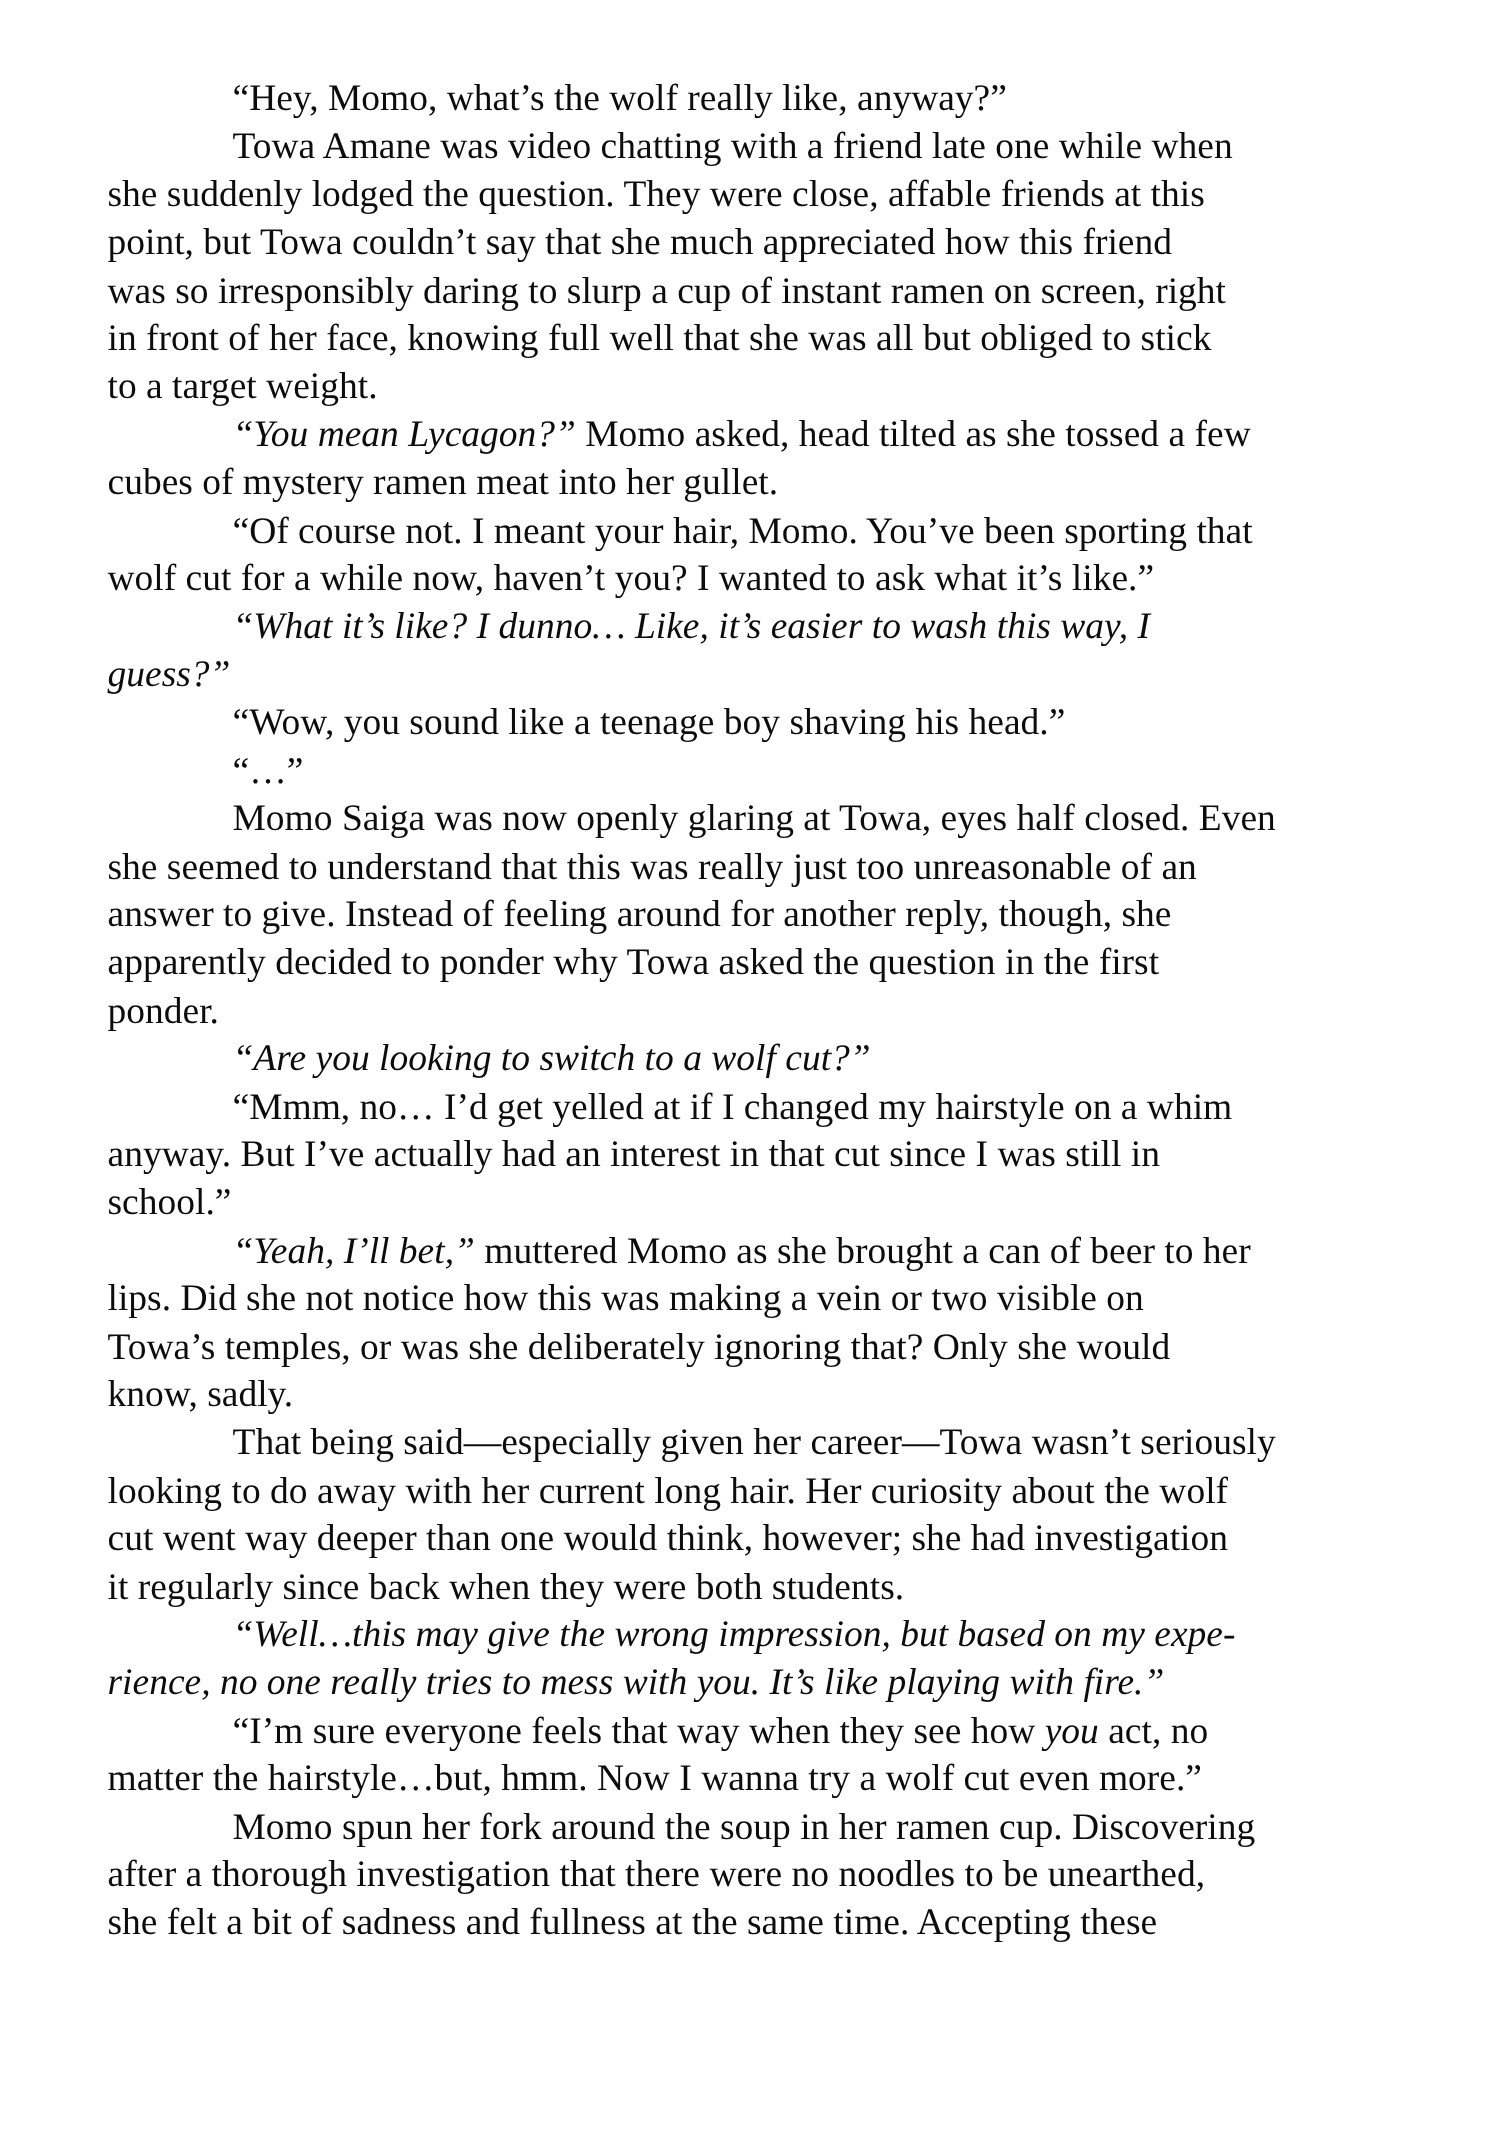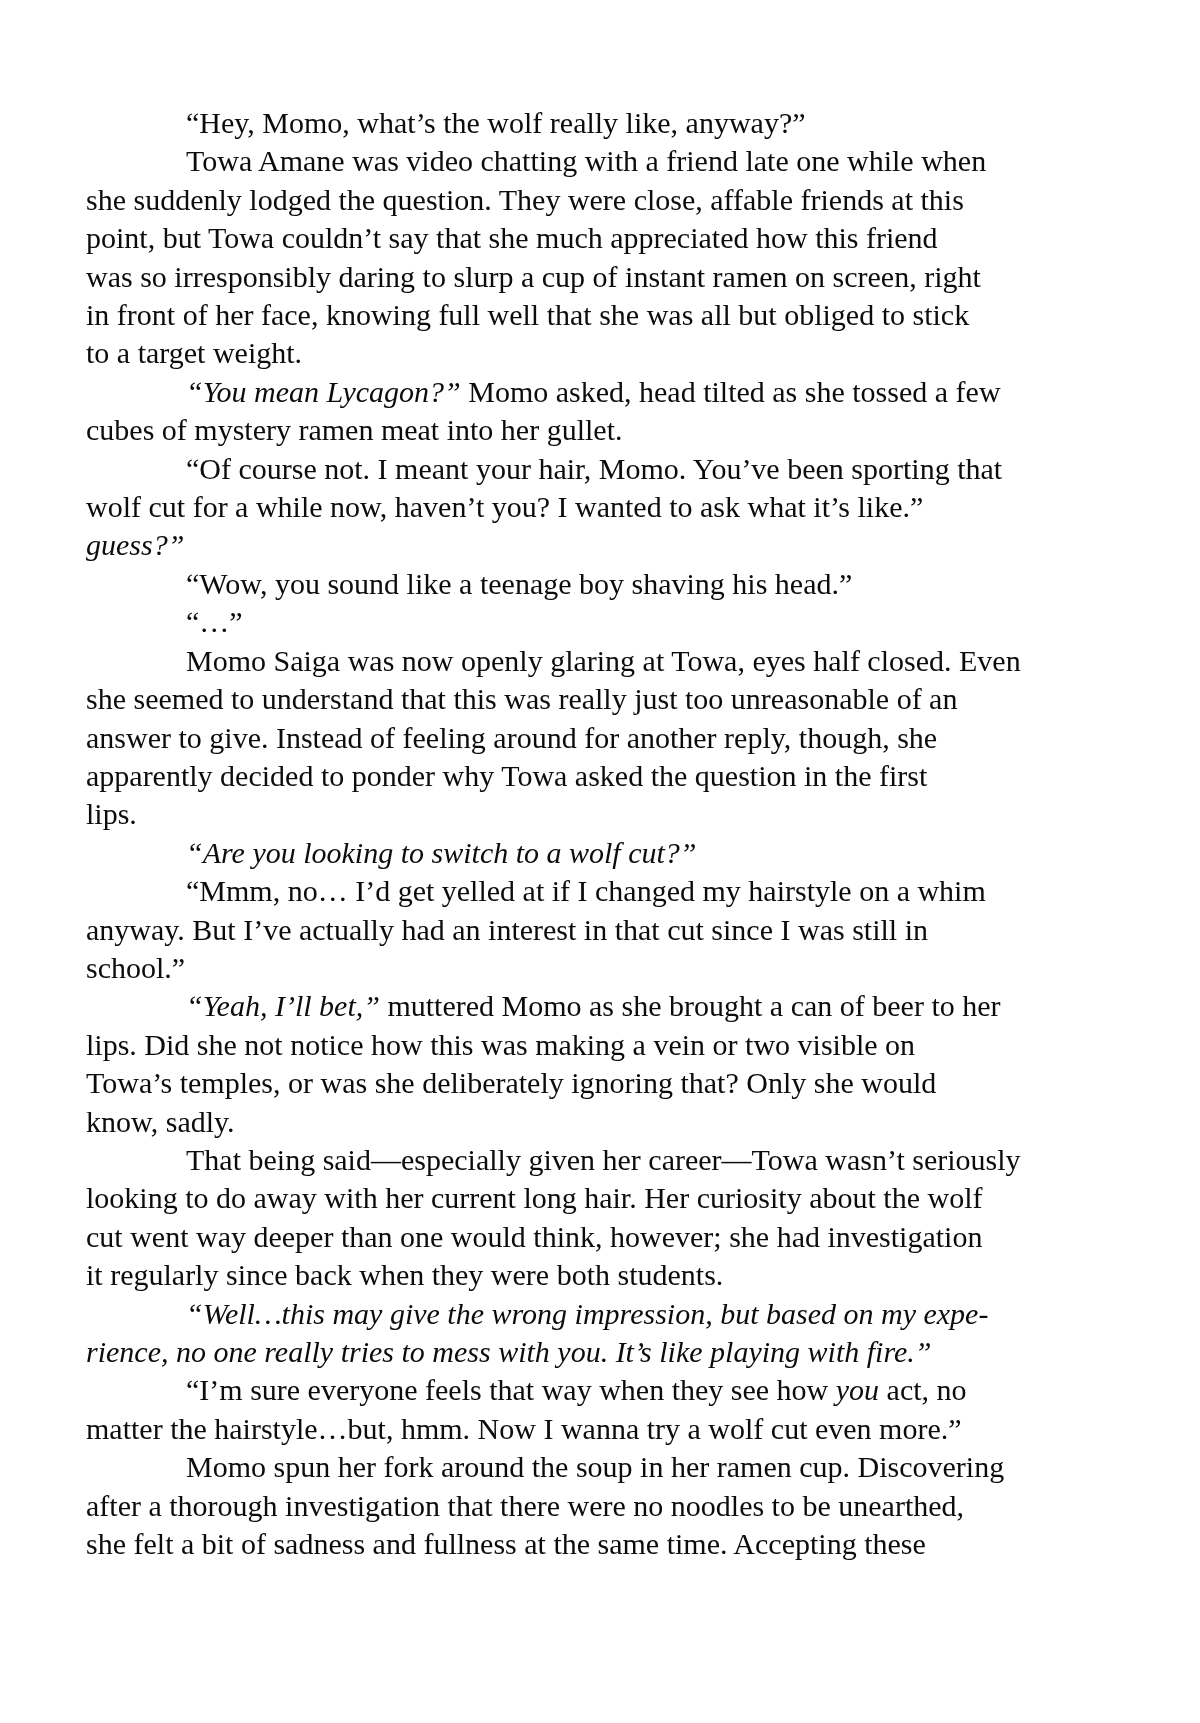--- a/index.html
+++ b/index.html
@@ -32,40 +32,41 @@
     padding-left: 100px;
   }
   .it {
     font-style: italic;
   }
 </style>
 </head>
 <body>
 
 <div class="page">
-  <div class="text-block" id="text-block" style="color: rgb(12, 12, 12); margin-top: 44px;">
+  <div class="text-block" id="text-block" style="color: rgb(12, 12, 12);">
       <div class="line indent"><span>“Hey, Momo, what’s the wolf really like, anyway?”</span></div>
       <div class="line indent"><span>Towa Amane was video chatting with a friend late one while when</span></div>
       <div class="line"><span>she suddenly lodged the question. They were close, affable friends at this</span></div>
       <div class="line"><span>point, but Towa couldn’t say that she much appreciated how this friend</span></div>
       <div class="line"><span>was so irresponsibly daring to slurp a cup of instant ramen on screen, right</span></div>
       <div class="line"><span>in front of her face, knowing full well that she was all but obliged to stick</span></div>
       <div class="line"><span>to a target weight.</span></div>
       <div class="line indent"><span class="it">“You mean Lycagon?” </span><span>Momo asked, head tilted as she tossed a few</span></div>
       <div class="line"><span>cubes of mystery ramen meat into her gullet.</span></div>
       <div class="line indent"><span>“Of course not. I meant your hair, Momo. You’ve been sporting that</span></div>
       <div class="line"><span>wolf cut for a while now, haven’t you? I wanted to ask what it’s like.”</span></div>
+      <div class="line indent"><span class="it">“What it’s like? I dunno… Like, it’s easier to wash this way, I</span></div>
       <div class="line"><span class="it">guess?”</span></div>
       <div class="line indent"><span>“Wow, you sound like a teenage boy shaving his head.”</span></div>
       <div class="line indent"><span>“…”</span></div>
       <div class="line indent"><span>Momo Saiga was now openly glaring at Towa, eyes half closed. Even</span></div>
       <div class="line"><span>she seemed to understand that this was really just too unreasonable of an</span></div>
       <div class="line"><span>answer to give. Instead of feeling around for another reply, though, she</span></div>
       <div class="line"><span>apparently decided to ponder why Towa asked the question in the first</span></div>
-      <div class="line"><span>lips.</span></div>
+      <div class="line"><span>ponder.</span></div>
       <div class="line indent"><span class="it">“Are you looking to switch to a wolf cut?”</span></div>
       <div class="line indent"><span>“Mmm, no… I’d get yelled at if I changed my hairstyle on a whim</span></div>
       <div class="line"><span>anyway. But I’ve actually had an interest in that cut since I was still in</span></div>
       <div class="line"><span>school.”</span></div>
       <div class="line indent"><span class="it">“Yeah, I’ll bet,”</span><span> muttered Momo as she brought a can of beer to her</span></div>
       <div class="line"><span>lips. Did she not notice how this was making a vein or two visible on</span></div>
       <div class="line"><span>Towa’s temples, or was she deliberately ignoring that? Only she would</span></div>
       <div class="line"><span>know, sadly.</span></div>
       <div class="line indent"><span>That being said—especially given her career—Towa wasn’t seriously</span></div>
       <div class="line"><span>looking to do away with her current long hair. Her curiosity about the wolf</span></div>

